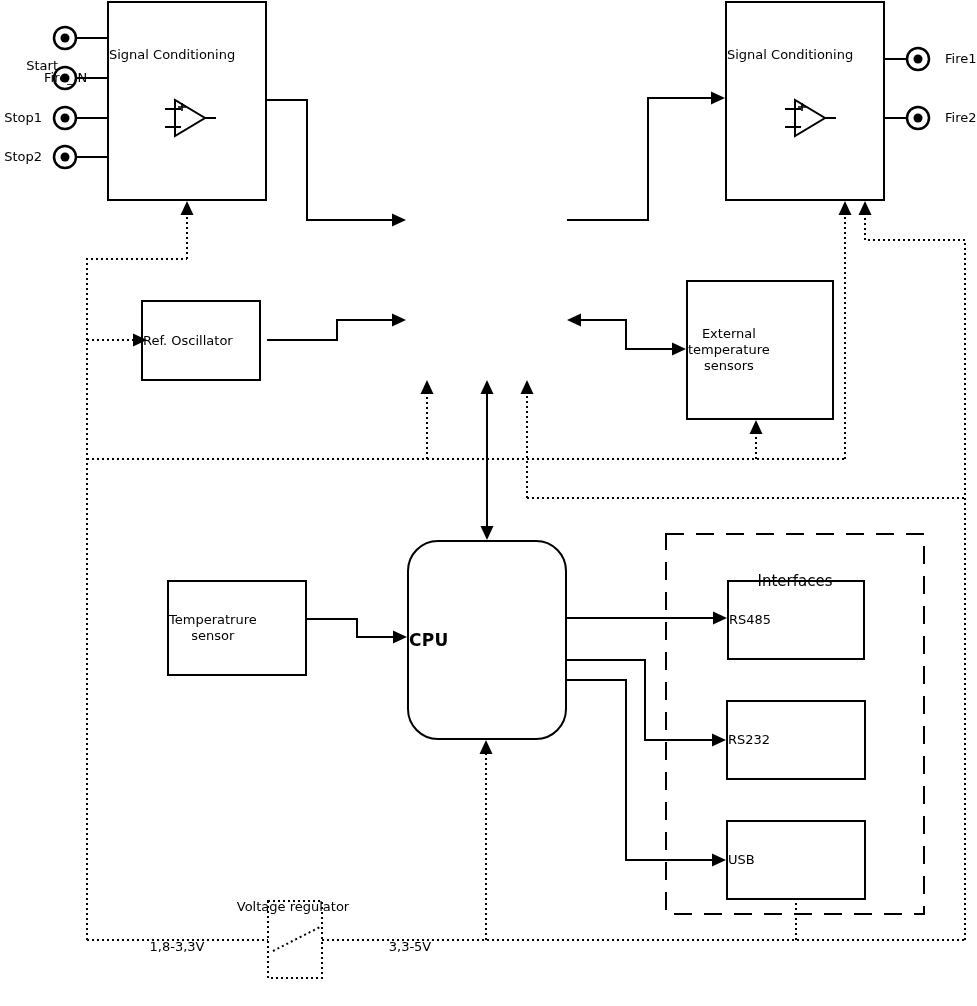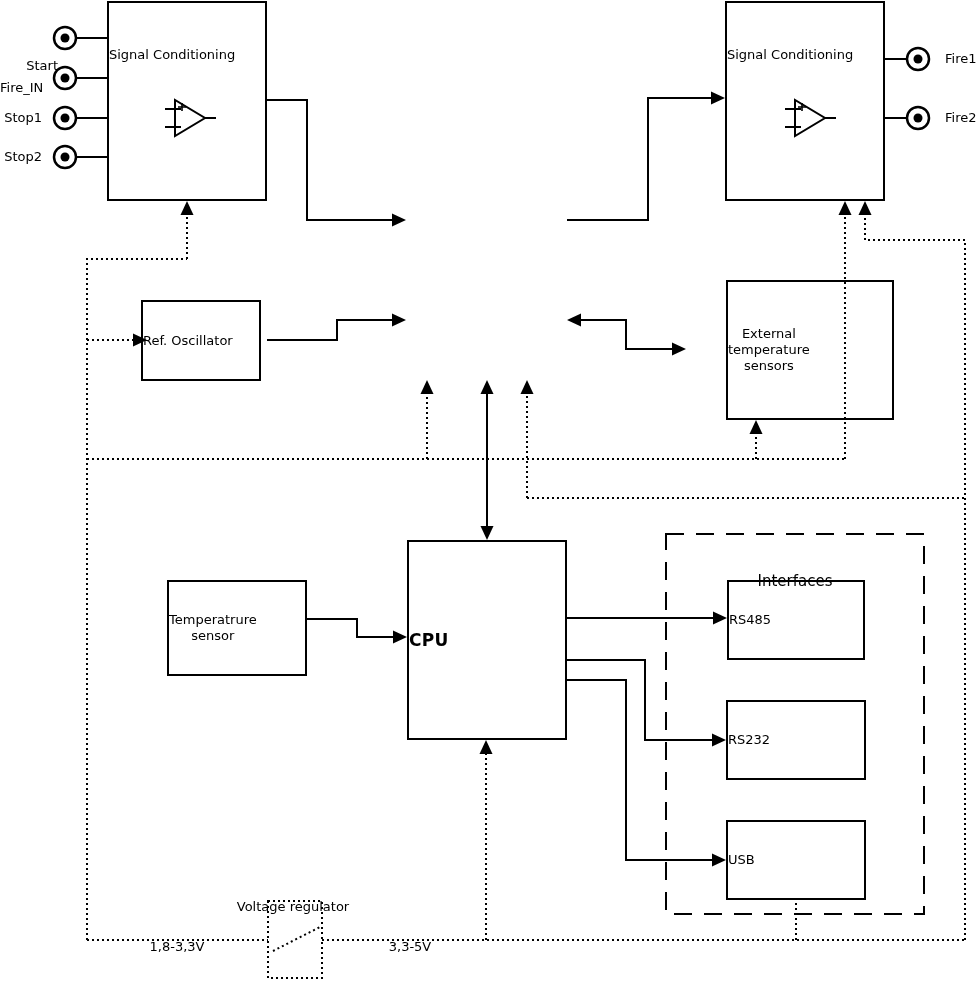--- a/index.html
+++ b/index.html
@@ -156,27 +156,27 @@
 
   <div class="block top-label" style="left:725px; top:1px; width:160px; height:200px;">
     <span>Signal Conditioning</span>
   </div>
 
 
   <div class="block" style="left:141px; top:300px; width:120px; height:81px;">
     <span>Ref. Oscillator</span>
   </div>
 
-  <div class="block" style="left:686px; top:280px; width:168px; height:140px;margin-left:40px;">
+  <div class="block" style="left:686px; top:280px; width:148px; height:140px;">
     <span>External
 temperature
 sensors</span>
   </div>
 
-  <div class="block" style="left:407px; top:540px; width:160px; height:200px;">
+  <div class="block" style="left:407px; top:540px; width:160px; height:200px;border-radius:31px;">
     <span class="bold-label">CPU</span>
   </div>
 
   <div class="block" style="left:167px; top:580px; width:140px; height:96px;">
     <span>Temperatrure
 sensor</span>
   </div>
 
   <div class="block" style="left:727px; top:580px; width:138px; height:80px;">
     <span>RS485</span>
@@ -186,21 +186,21 @@
     <span>RS232</span>
   </div>
 
   <div class="block" style="left:726px; top:820px; width:140px; height:80px;">
     <span>USB</span>
   </div>
 
   <div class="floating-label interfaces-title centered" style="left:665px; top:549px; width:260px;">Interfaces</div>
 
   <div class="floating-label right-aligned" style="left:16px; top:30px; width:42px;margin-top:28px;">Start</div>
-  <div class="floating-label right-aligned" style="left:0px; top:80px; width:42px;">Fire_IN</div>
+  <div class="floating-label right-aligned" style="left:0px; top:70px; width:42px;padding-left:44px;">Fire_IN</div>
   <div class="floating-label right-aligned" style="left:0px; top:110px; width:42px;">Stop1</div>
   <div class="floating-label right-aligned" style="left:0px; top:149px; width:42px;">Stop2</div>
 
   <div class="floating-label" style="left:945px; top:51px;">Fire1</div>
   <div class="floating-label" style="left:945px; top:110px;">Fire2</div>
 
   <div class="floating-label centered" style="left:233px; top:875px; width:120px;">Voltage regulator</div>
   <div class="floating-label centered" style="left:127px; top:915px; width:100px;">1,8-3,3V</div>
   <div class="floating-label centered" style="left:360px; top:915px; width:100px;">3,3-5V</div>
 

